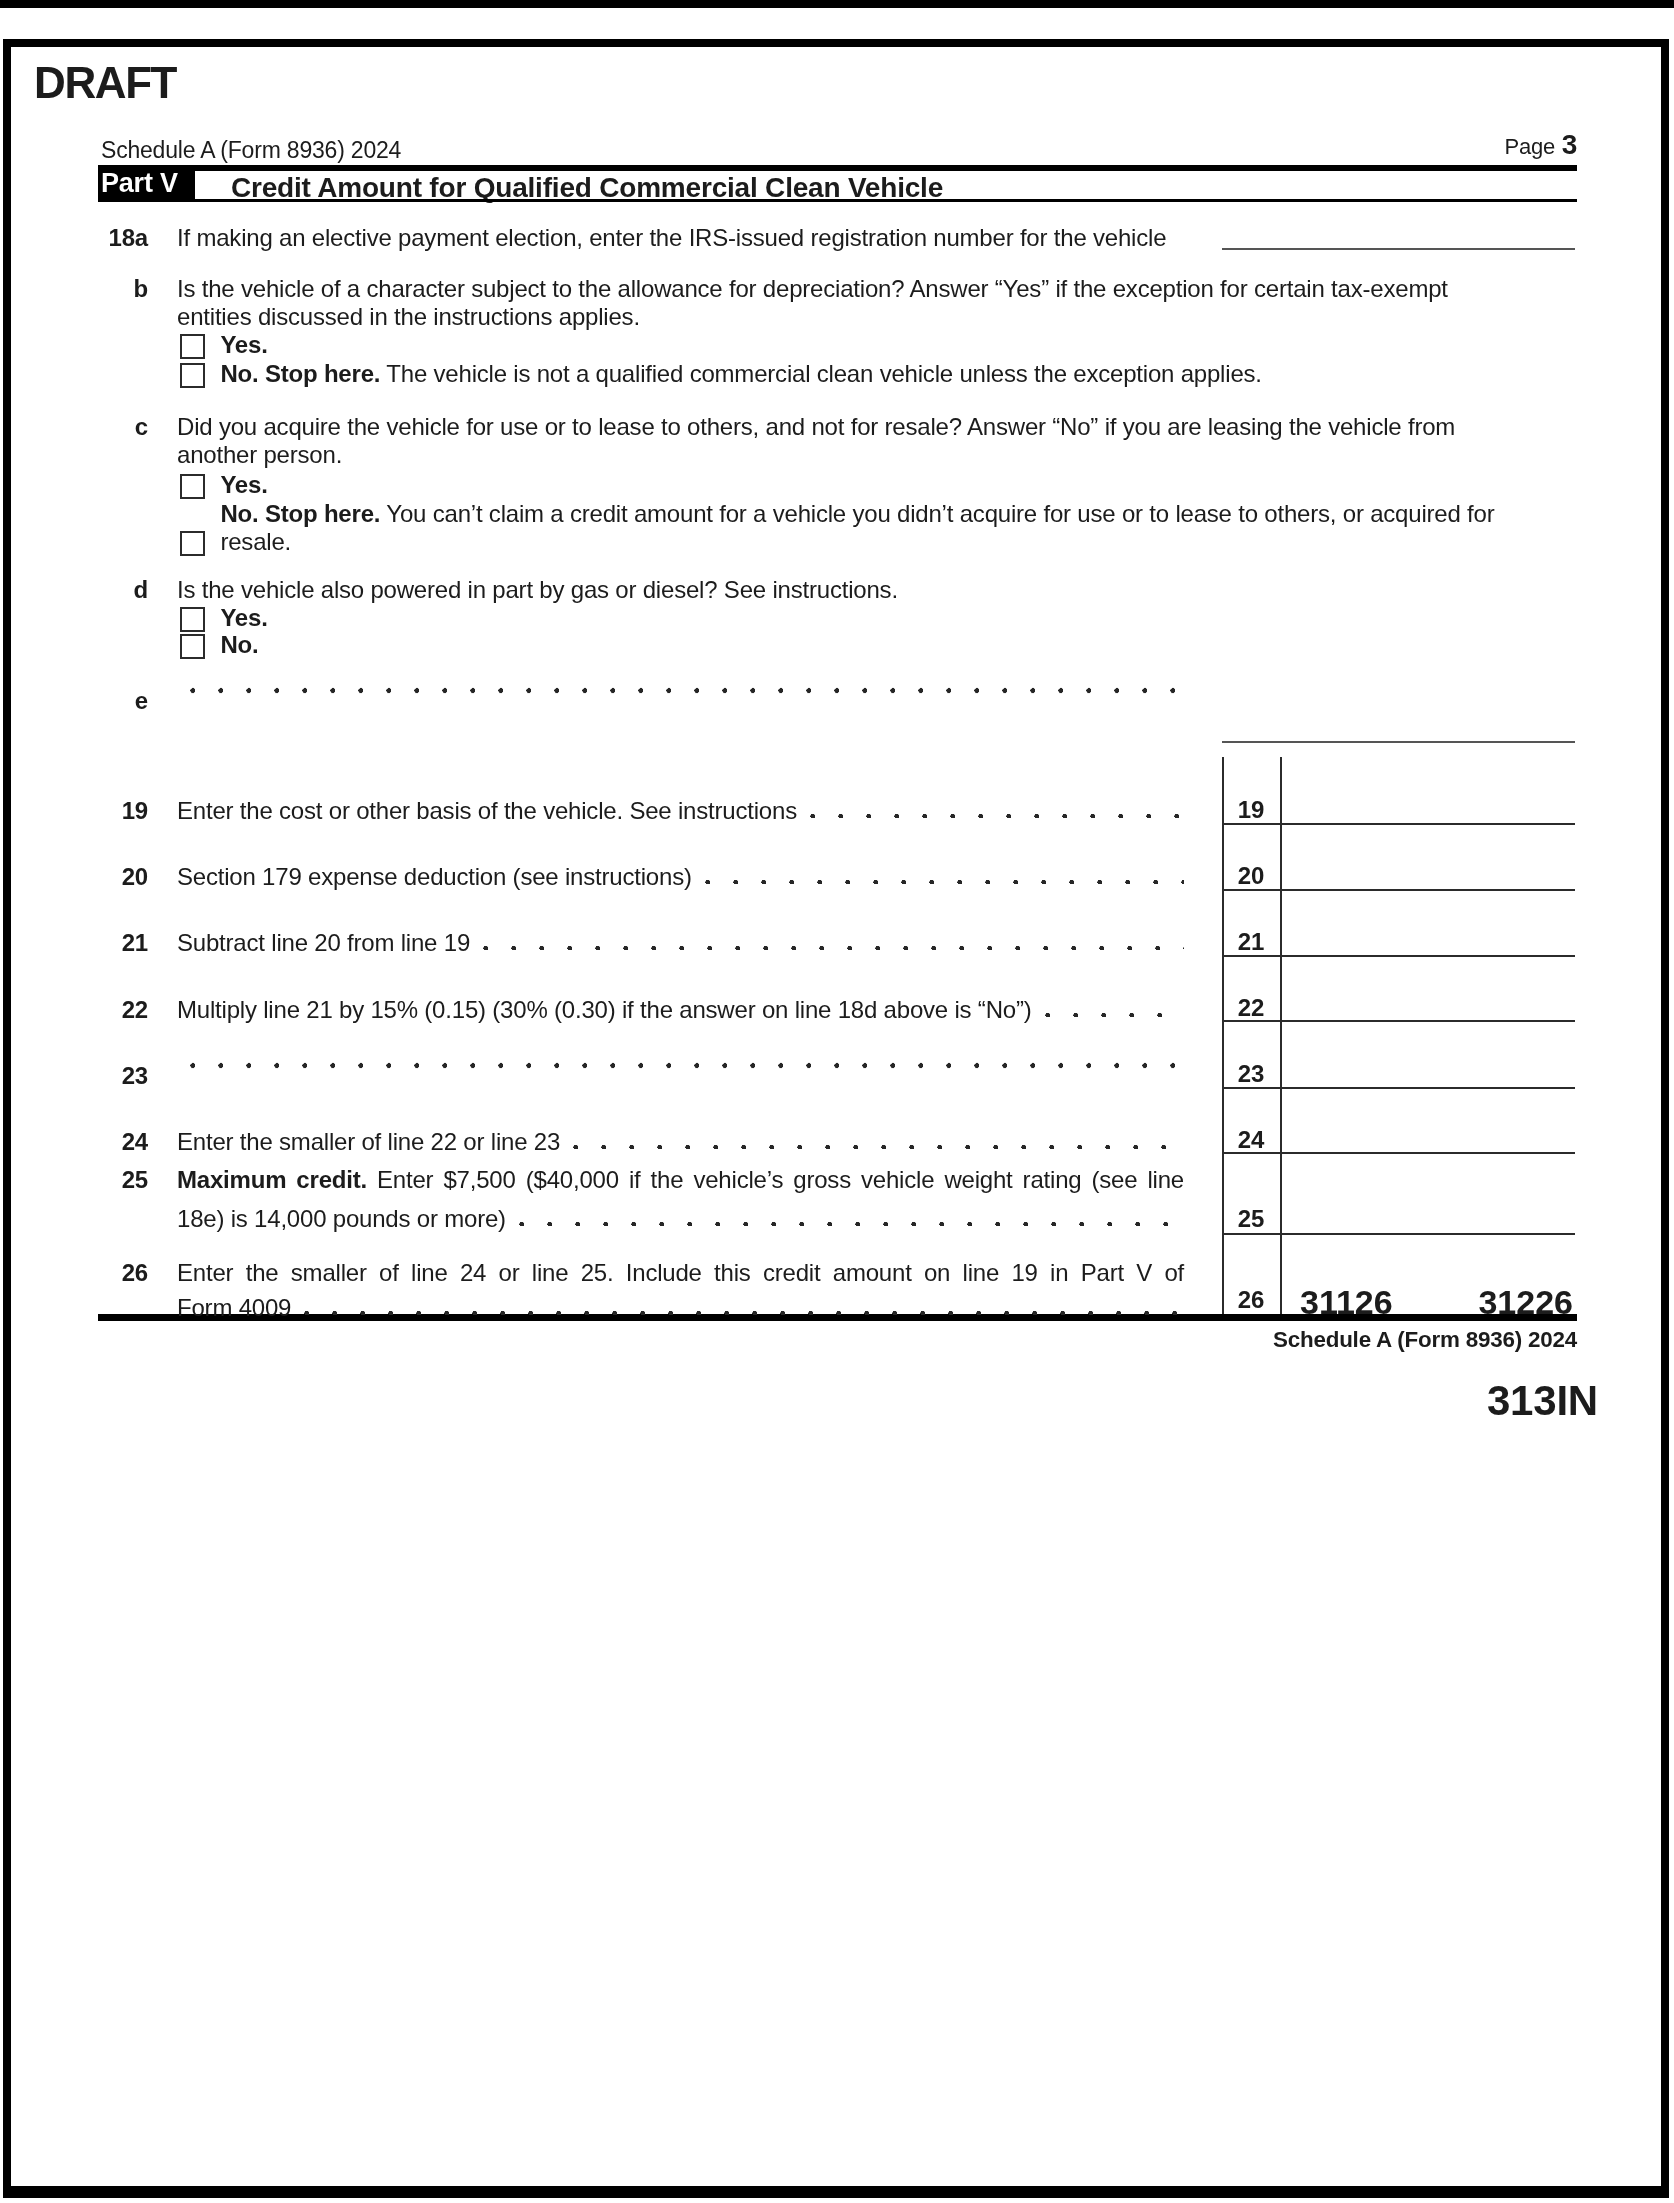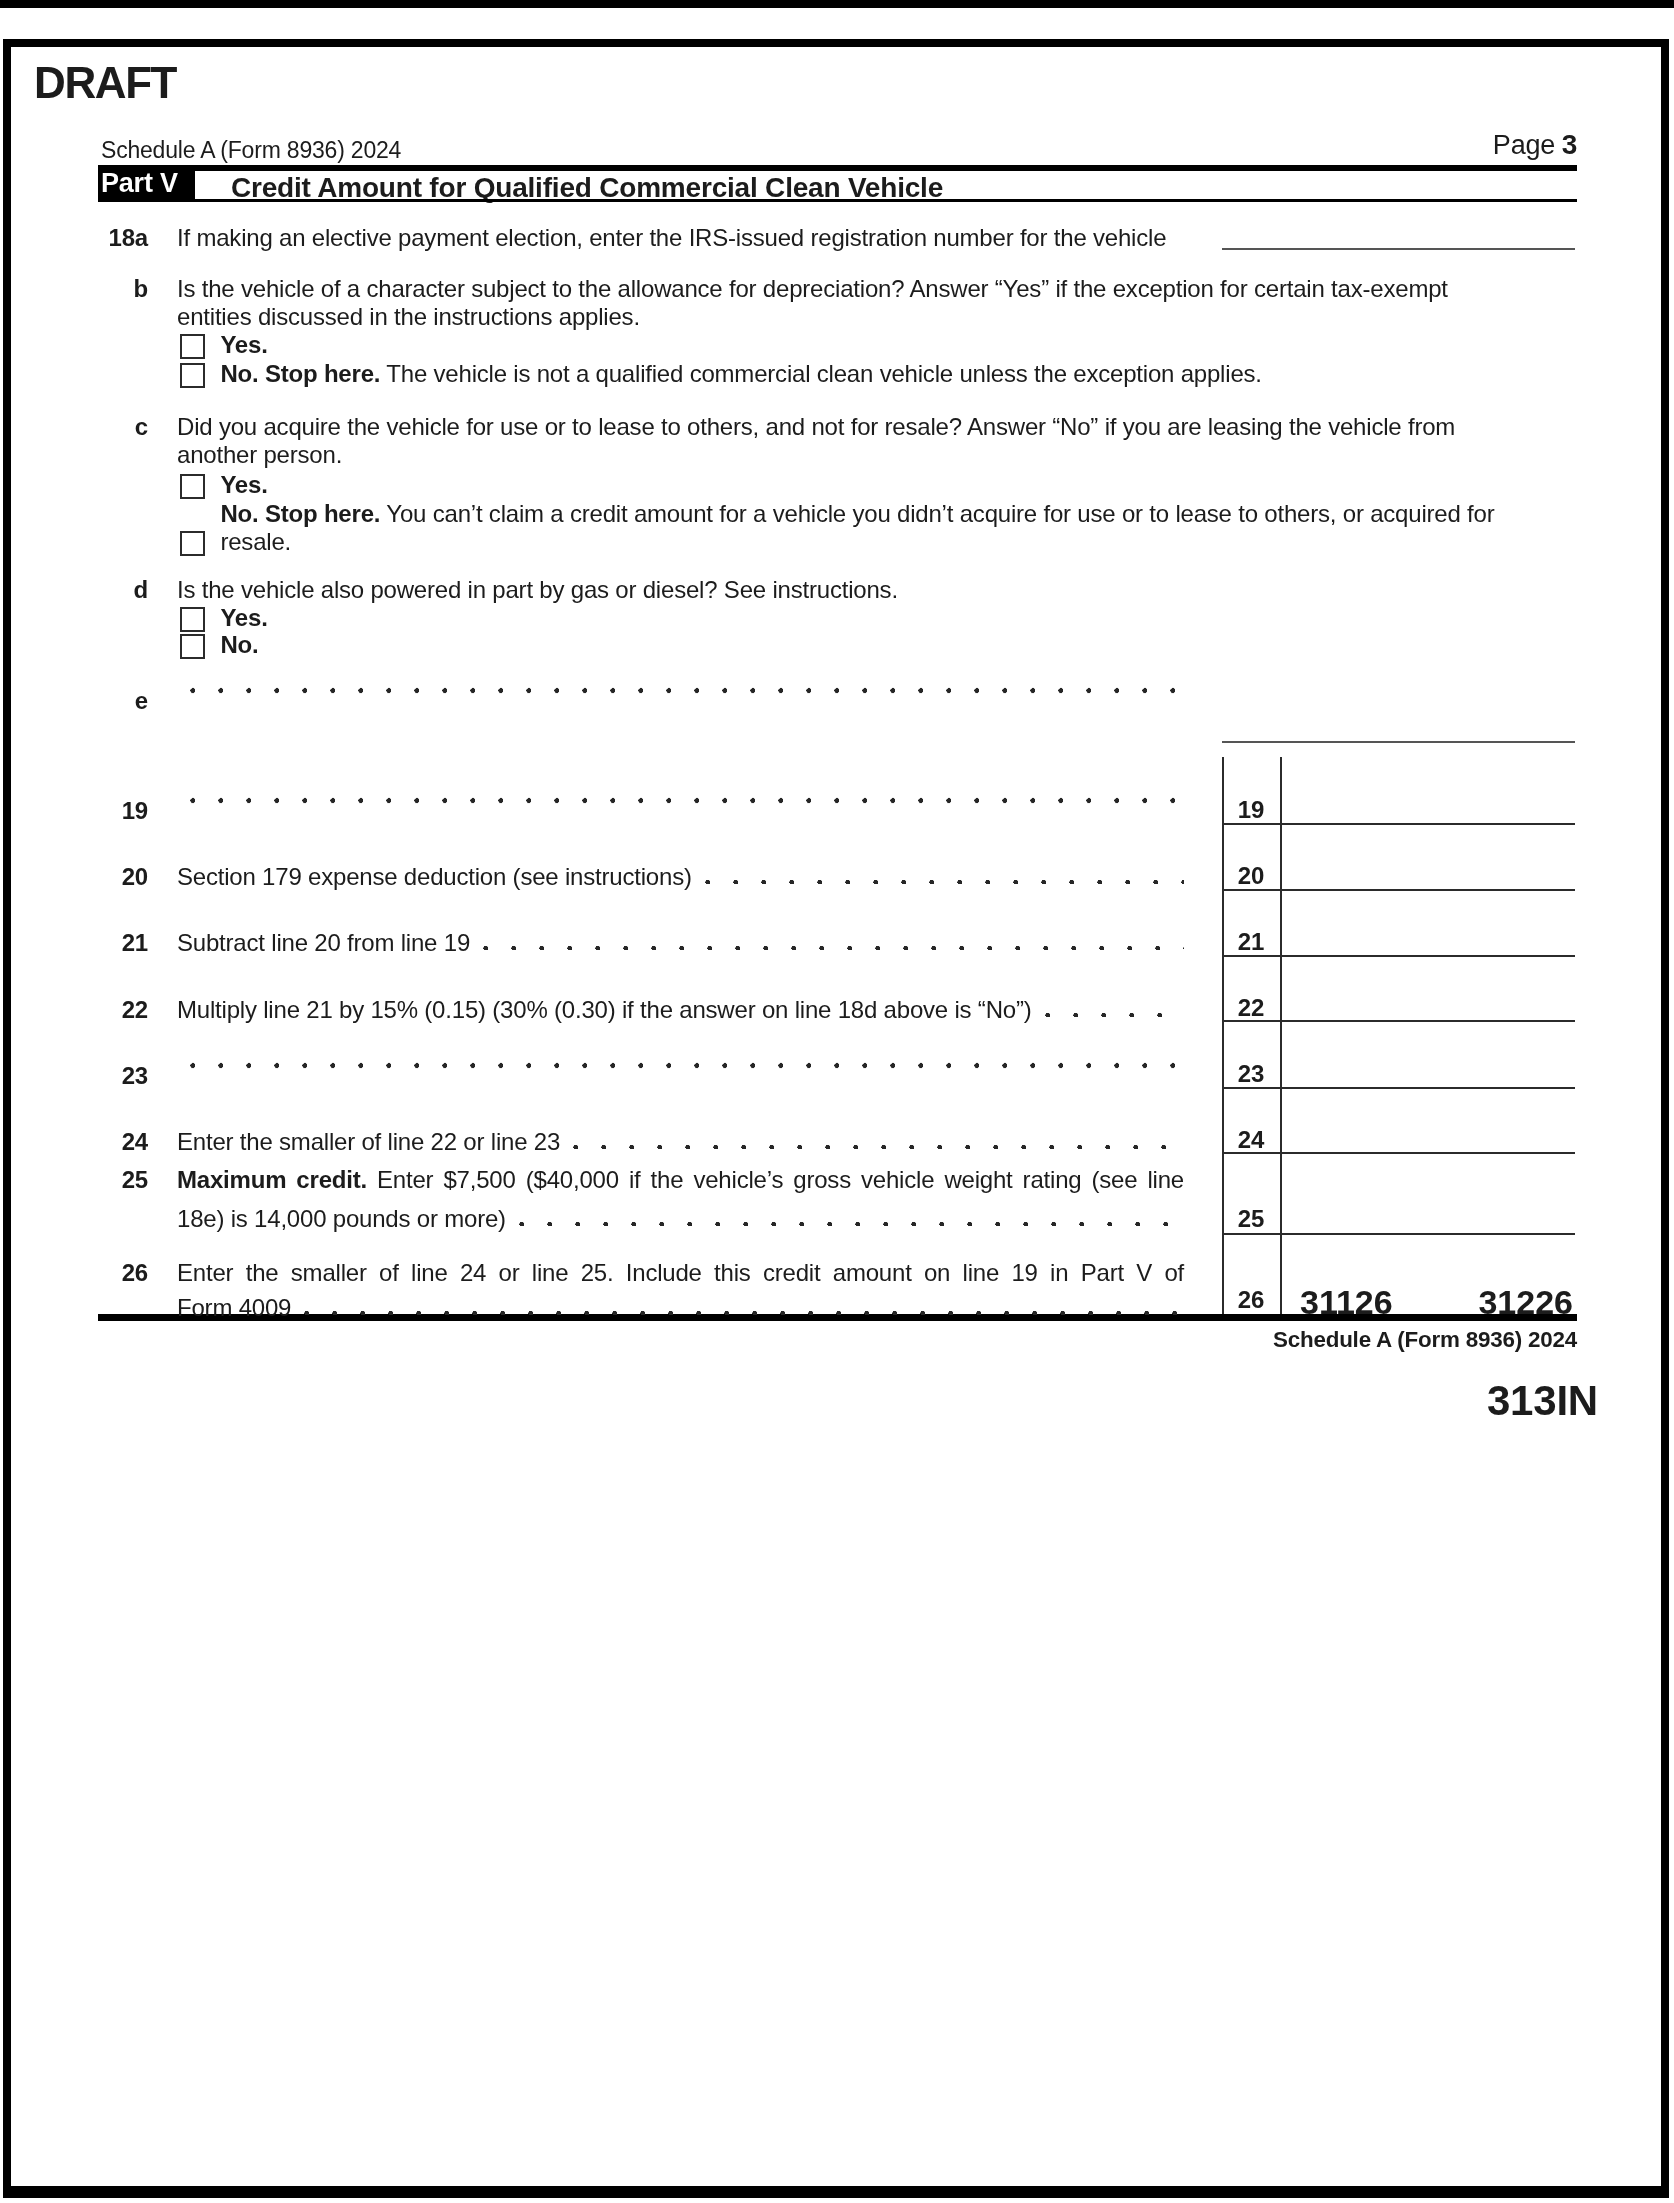--- a/index.html
+++ b/index.html
@@ -8,21 +8,21 @@
     font-family:"Liberation Sans","DejaVu Sans",sans-serif;color:#1c1c1c;
     overflow:hidden;letter-spacing:-0.2px;
   }
   .abs{position:absolute}
   .top-strip{left:0;top:0;width:1674px;height:8.4px;background:#000}
   .frame{left:2.8px;top:39px;width:1666px;height:2159px;box-sizing:border-box;
     border:8.4px solid #000;border-bottom-width:12px;background:transparent}
   .draft{left:34px;top:58px;font-size:44px;font-weight:700;letter-spacing:-1.4px}
   .hdr-left{left:101px;top:137px;font-size:23px}
   .hdr-right{top:129px;right:97px;display:flex;align-items:baseline;gap:6.5px}
-  .page-word{font-size:27px}
+  .page-word{font-size:22px}
   .page-num{font-size:28px;font-weight:700}
   .rule-heavy-top{left:98px;top:165px;width:1479px;height:5.6px;background:#000}
   .part-box{left:98px;top:165px;width:97px;height:36px;background:#000;color:#fff;
     font-size:27px;font-weight:700;display:flex;align-items:center;padding-left:3px;box-sizing:border-box}
   .part-title{left:231px;top:172px;font-size:28px;font-weight:700}
   .rule-part-bottom{left:98px;top:199px;width:1479px;height:2.8px;background:#000}
 
   .qnum{left:101px;width:47px;text-align:right;font-size:24px;font-weight:700;line-height:28px}
   .qtext{left:177px;font-size:24px;line-height:28px;white-space:pre-line}
   .wide{width:1361px}
@@ -123,20 +123,21 @@
 <div class="abs hline" style="left:1222px;top:889px;width:353px"></div>
 <div class="abs hline" style="left:1222px;top:955px;width:353px"></div>
 <div class="abs hline" style="left:1222px;top:1020px;width:353px"></div>
 <div class="abs hline" style="left:1222px;top:1087px;width:353px"></div>
 <div class="abs hline" style="left:1222px;top:1152px;width:353px"></div>
 <div class="abs hline" style="left:1222px;top:1233px;width:353px"></div>
 <div class="abs rule-heavy-bottom"></div>
 
 <div class="abs lnum" style="top:797px">19</div>
 <div class="abs flexrow" style="top:797px">
+  <span>Enter the cost or other basis of the vehicle. See instructions</span>
   <span class="leader"></span>
 </div>
 <div class="abs bnum" style="top:796px">19</div>
 <div class="abs afield" style="top:759px;height:62px"></div>
 
 <div class="abs lnum" style="top:863px">20</div>
 <div class="abs flexrow" style="top:863px">
   <span>Section 179 expense deduction (see instructions)</span>
   <span class="leader"></span>
 </div>

